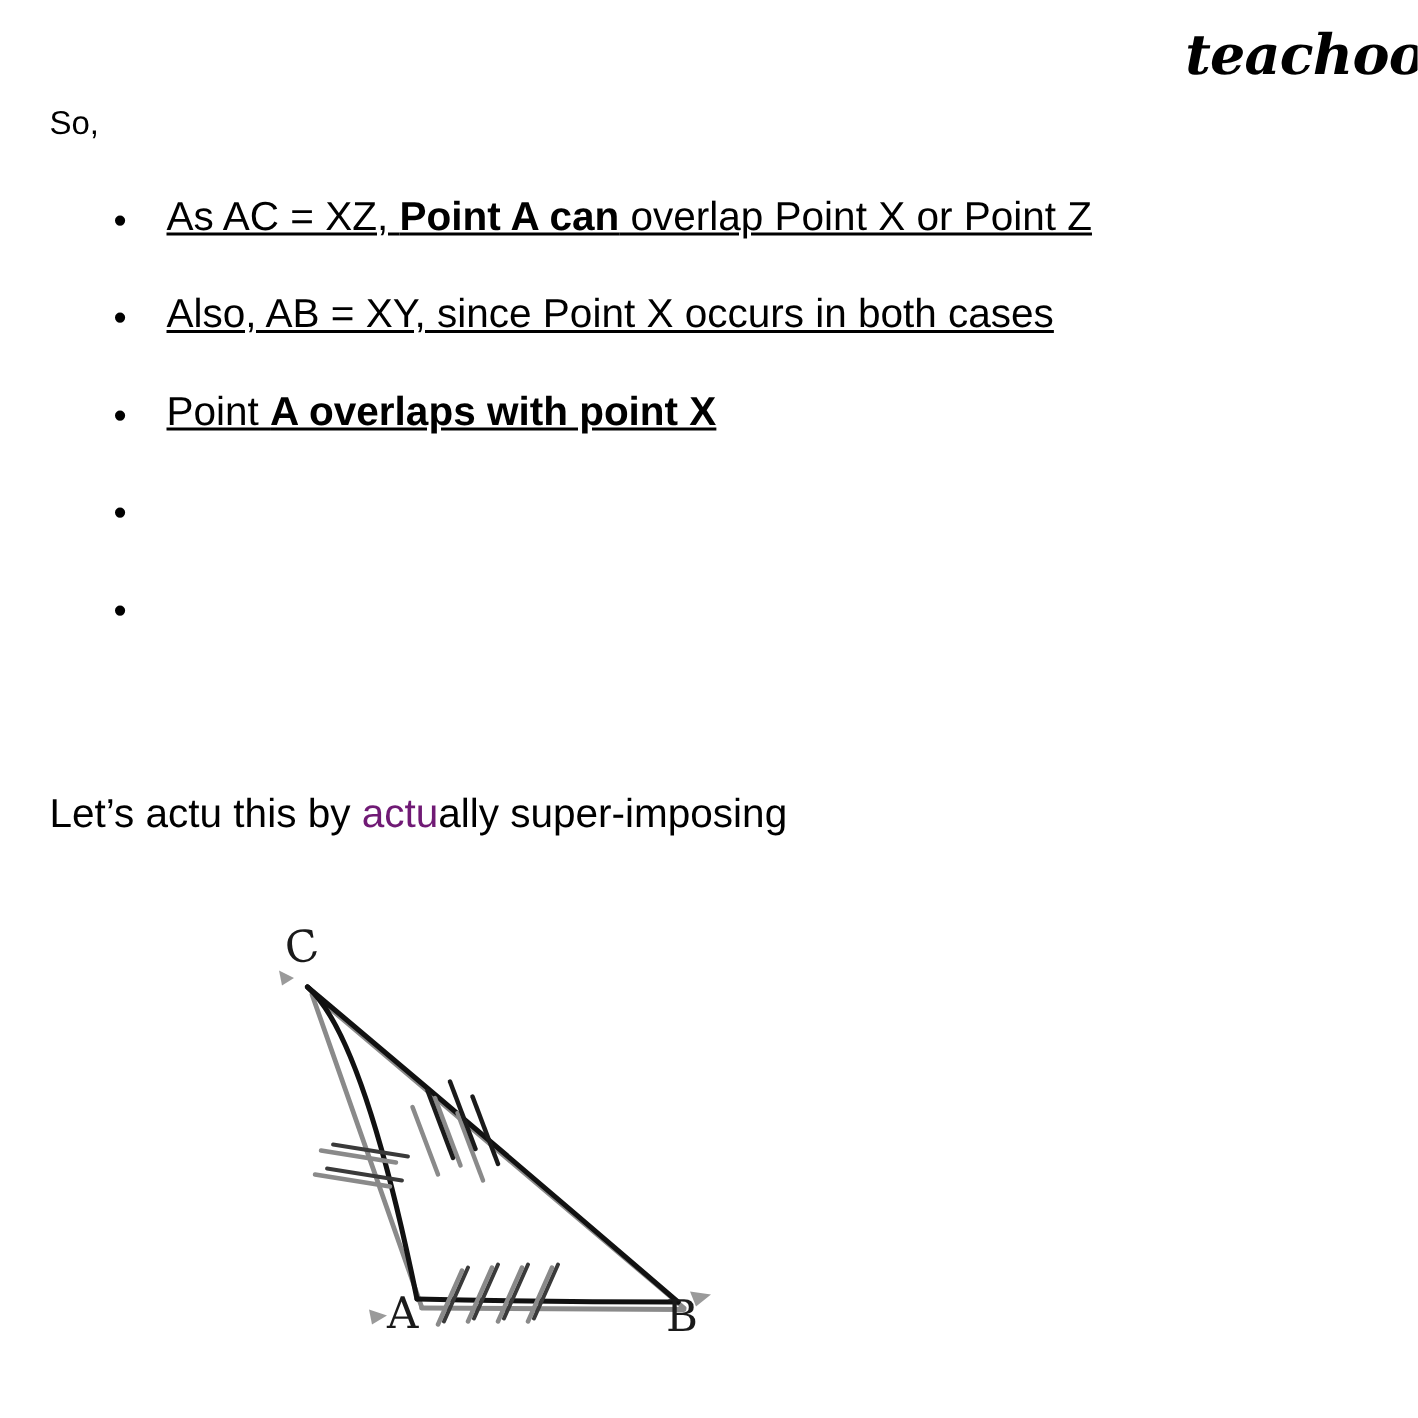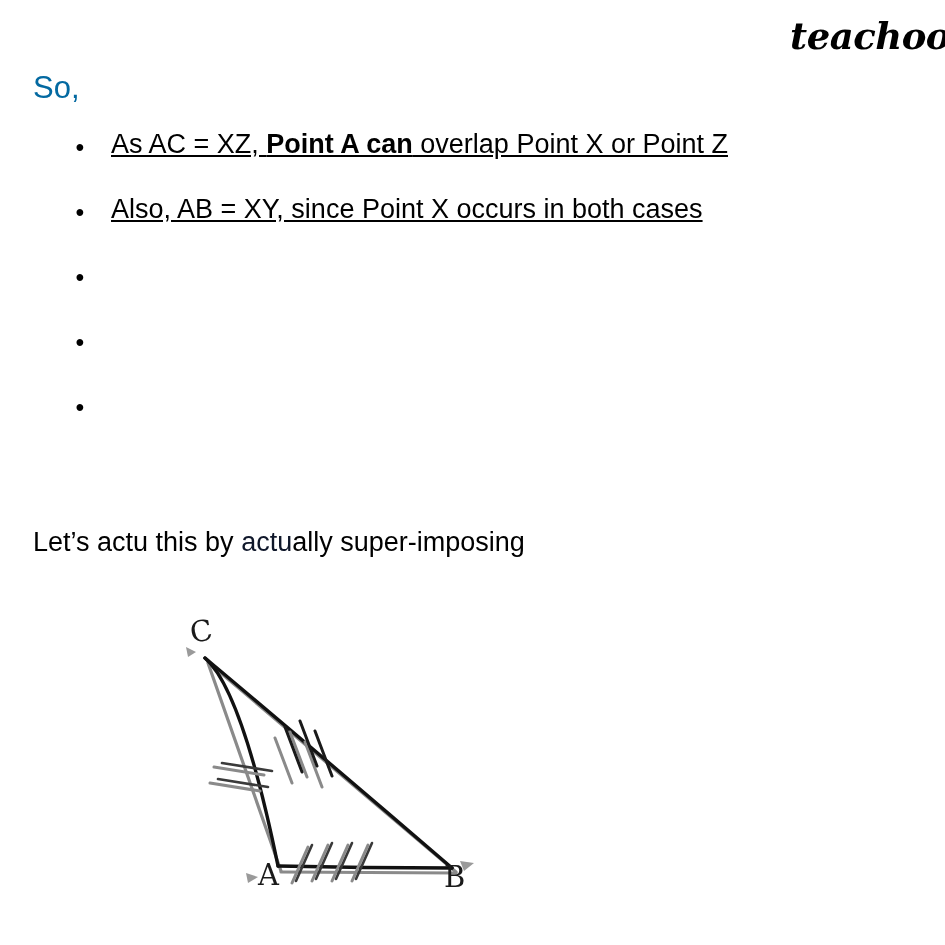--- a/index.html
+++ b/index.html
@@ -48,22 +48,22 @@
     letter-spacing: -0.5px;
     color: #000000;
     white-space: nowrap;
   }
 
   
   .lead {
     position: absolute;
     left: 33px;
     top: 69px;
-    font-size: 31px;
-    color: #0369a1;
+    font-size: 22px;
+    color: #000000;
     line-height: 1.2;
     white-space: nowrap;
   }
 
   .bullets {
     position: absolute;
     left: 66px;
     top: 131px;
     width: 820px;
   }
@@ -98,21 +98,21 @@
   .closing {
     position: absolute;
     left: 33px;
     top: 526px;
     font-size: 27px;
     color: #000000;
     white-space: nowrap;
     line-height: 1.2;
   }
   .faded {
-    color: #0f172a;
+    color: #701a75;
     text-align: right;
   }
 
   
   .figure {
     position: absolute;
     left: 150px;
     top: 595px;
     width: 380px;
     height: 330px;
@@ -149,20 +149,23 @@
 
     <div class="bullet-row">
       <span class="bullet-dot">•</span>
       <span class="bullet-text">
         <span>Also, AB = XY, since Point X occurs in both cases</span>
       </span>
     </div>
 
     <div class="bullet-row">
       <span class="bullet-dot">•</span>
+      <span class="bullet-text">
+        <span>Point </span><b>A overlaps with point X</b>
+      </span>
     </div>
 
     <div class="bullet-row">
       <span class="bullet-dot">•</span>
     </div>
 
     <div class="bullet-row">
       <span class="bullet-dot">•</span>
     </div>
 

